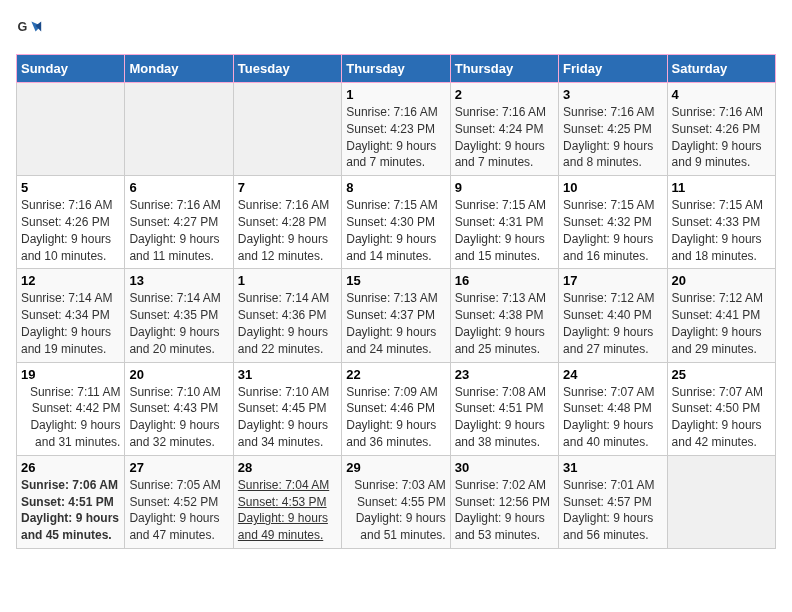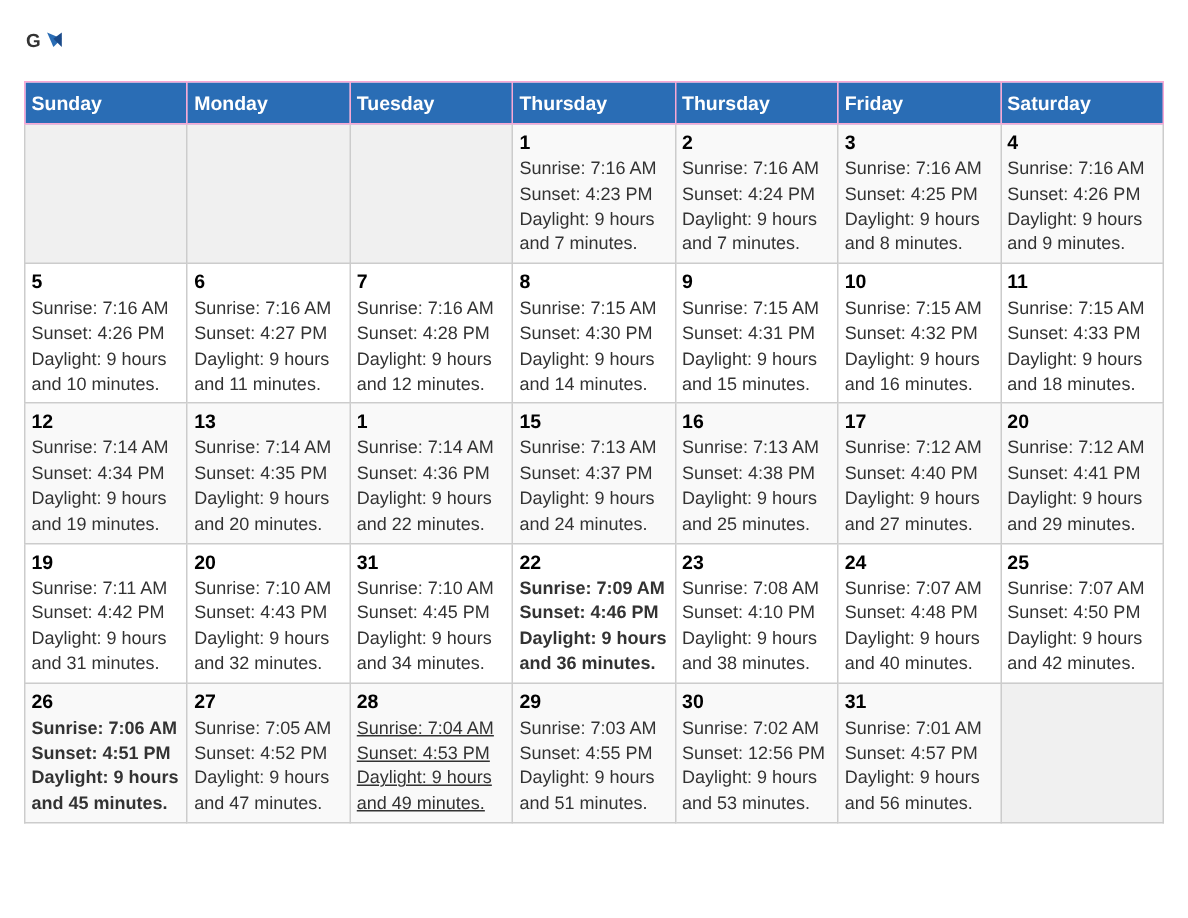--- a/index.html
+++ b/index.html
@@ -230,46 +230,46 @@
         <td>
           <span class="day-number">20</span>
           <div class="day-info" style="white-space: pre-line;">Sunrise: 7:12 AM
 Sunset: 4:41 PM
 Daylight: 9 hours and 29 minutes.</div>
         </td>
       </tr>
       <tr>
         <td>
           <span class="day-number">19</span>
-          <div class="day-info" style="white-space: pre-line;">Sunrise: 7:11 AM
+          <div class="day-info" style="white-space: pre-line; text-align: right;">Sunrise: 7:11 AM
 Sunset: 4:42 PM
 Daylight: 9 hours and 31 minutes.</div>
         </td>
         <td>
           <span class="day-number">20</span>
           <div class="day-info" style="white-space: pre-line;">Sunrise: 7:10 AM
 Sunset: 4:43 PM
 Daylight: 9 hours and 32 minutes.</div>
         </td>
         <td>
           <span class="day-number">31</span>
           <div class="day-info" style="white-space: pre-line;">Sunrise: 7:10 AM
 Sunset: 4:45 PM
 Daylight: 9 hours and 34 minutes.</div>
         </td>
         <td>
           <span class="day-number">22</span>
-          <div class="day-info" style="white-space: pre-line; font-weight: bold;">Sunrise: 7:09 AM
+          <div class="day-info" style="white-space: pre-line;">Sunrise: 7:09 AM
 Sunset: 4:46 PM
 Daylight: 9 hours and 36 minutes.</div>
         </td>
         <td>
           <span class="day-number">23</span>
           <div class="day-info" style="white-space: pre-line;">Sunrise: 7:08 AM
-Sunset: 4:10 PM
+Sunset: 4:51 PM
 Daylight: 9 hours and 38 minutes.</div>
         </td>
         <td>
           <span class="day-number">24</span>
           <div class="day-info" style="white-space: pre-line;">Sunrise: 7:07 AM
 Sunset: 4:48 PM
 Daylight: 9 hours and 40 minutes.</div>
         </td>
         <td>
           <span class="day-number">25</span>
@@ -292,21 +292,21 @@
 Daylight: 9 hours and 47 minutes.</div>
         </td>
         <td>
           <span class="day-number">28</span>
           <div class="day-info" style="white-space: pre-line; text-decoration: underline;">Sunrise: 7:04 AM
 Sunset: 4:53 PM
 Daylight: 9 hours and 49 minutes.</div>
         </td>
         <td>
           <span class="day-number">29</span>
-          <div class="day-info" style="white-space: pre-line;">Sunrise: 7:03 AM
+          <div class="day-info" style="white-space: pre-line; text-align: right;">Sunrise: 7:03 AM
 Sunset: 4:55 PM
 Daylight: 9 hours and 51 minutes.</div>
         </td>
         <td>
           <span class="day-number">30</span>
           <div class="day-info" style="white-space: pre-line;">Sunrise: 7:02 AM
 Sunset: 12:56 PM
 Daylight: 9 hours and 53 minutes.</div>
         </td>
         <td>

